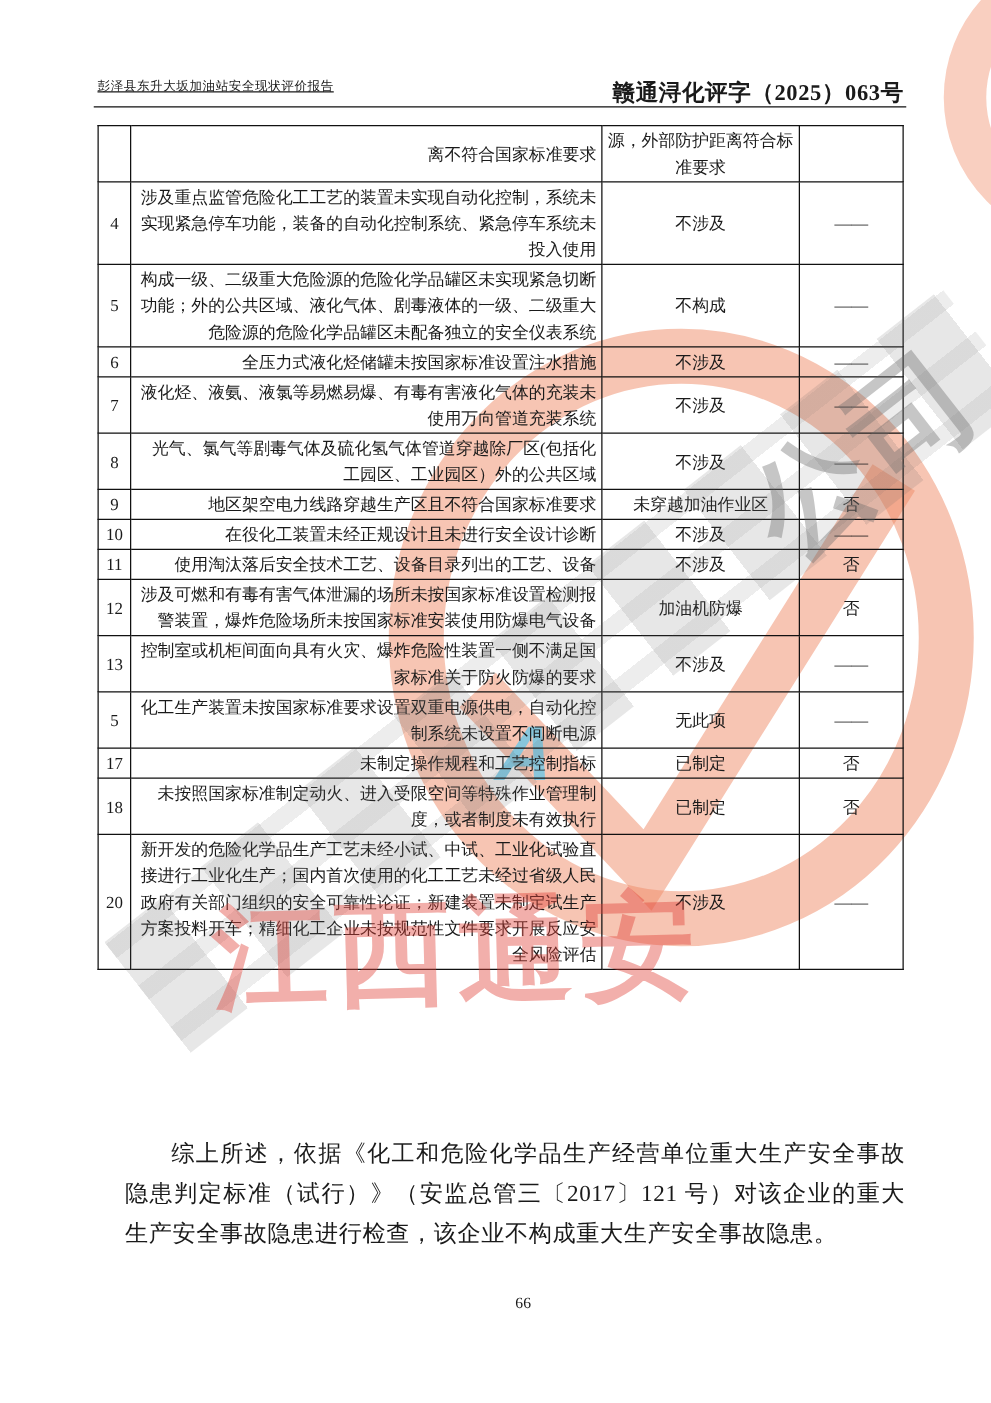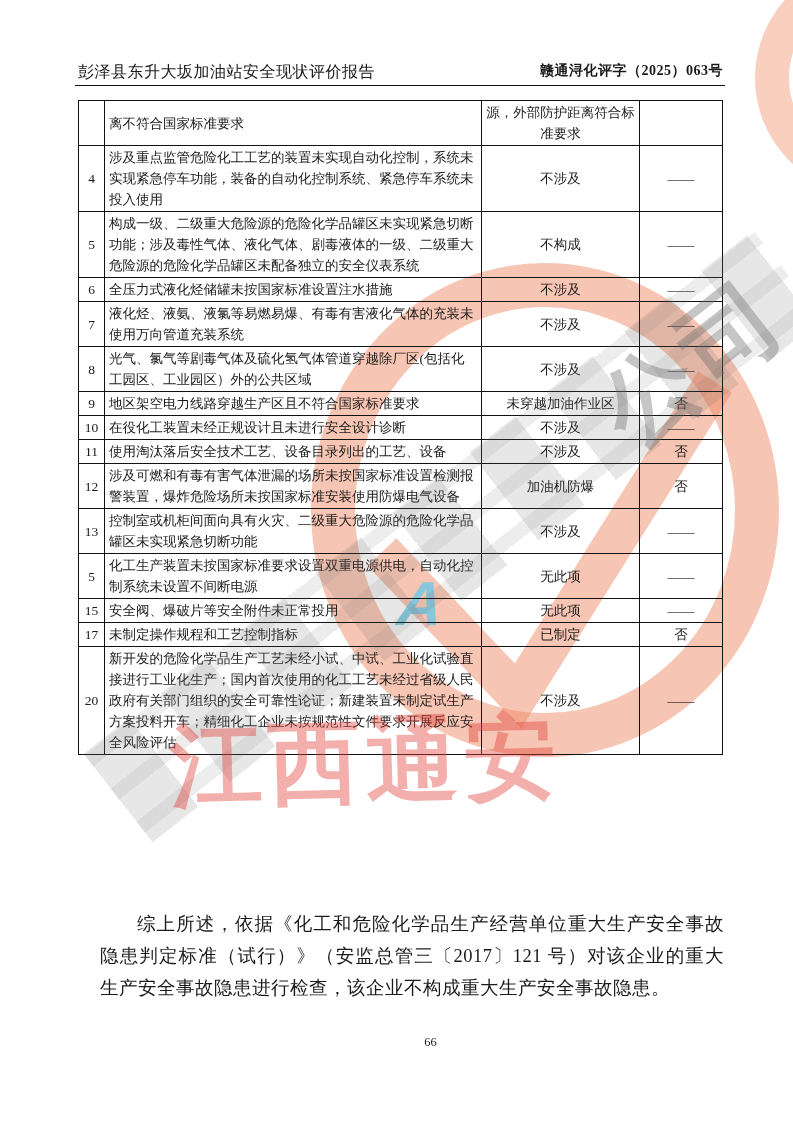--- a/index.html
+++ b/index.html
@@ -4,22 +4,22 @@
 <style>
   html,body{margin:0;padding:0;}
   body{
     width:793px;height:1122px;position:relative;background:#ffffff;
     font-family:"Liberation Serif","DejaVu Serif",serif;color:#1a1a1a;
     overflow:hidden;
   }
   .page{position:absolute;inset:0;}
 
   
-  .hdr-left{position:absolute;left:78px;top:62px;font-size:16px;letter-spacing:.5px;}
-  .hdr-right{position:absolute;right:70px;top:62px;font-size:14px;letter-spacing:.5px;font-weight:bold;}
+  .hdr-left{position:absolute;left:78px;top:62px;font-size:10px;letter-spacing:.5px;text-decoration:underline;}
+  .hdr-right{position:absolute;right:70px;top:62px;font-size:18px;letter-spacing:.5px;font-weight:bold;}
   .hdr-rule{position:absolute;left:75px;right:68px;top:85px;height:0;border-top:1.6px solid #111;}
 
   
   .wm-stamp{position:absolute;inset:0;z-index:0;pointer-events:none;}
   .wm-blue{
     position:absolute;left:398px;top:568px;z-index:0;pointer-events:none;
     font-family:"Liberation Sans",sans-serif;font-weight:bold;font-style:italic;
     font-size:62px;color:rgba(88,198,236,0.7);transform:skewX(-6deg);
   }
   .wm-gray-band{
@@ -46,32 +46,32 @@
   table.findings{
     position:absolute;left:78px;top:100px;width:644px;z-index:1;
     border-collapse:collapse;table-layout:fixed;background:transparent;
     font-size:13.5px;line-height:21px;
   }
   table.findings td{
     border:1px solid #111;vertical-align:middle;text-align:center;
     padding:1px 4px;word-break:break-all;background:transparent;
   }
   table.findings td.c-no{padding:1px 0;}
-  table.findings td.c-desc{text-align:left;}
+  table.findings td.c-desc{text-align:right;}
 
   
   .conclusion{
     position:absolute;left:100px;top:908px;width:624px;z-index:1;
     font-size:18.5px;font-weight:normal;line-height:32px;
     text-align:justify;text-indent:2em;letter-spacing:.5px;
   }
 
   
   .pageno{position:absolute;left:0;right:0;top:1035px;text-align:center;font-size:12.5px;z-index:1;}
-  .pageno span{position:relative;left:34px;}
+  .pageno span{position:relative;left:22px;}
 </style>
 </head>
 <body>
 
 <div class="page">
 
   <svg class="wm-stamp" width="793" height="1122" viewBox="0 0 793 1122">
     <ellipse cx="545" cy="510" rx="212" ry="225" fill="none" stroke="rgba(240,140,104,0.5)" stroke-width="44"></ellipse>
     <path d="M 382 552 L 518 696 L 715 382" fill="none" stroke="rgba(240,140,104,0.5)" stroke-width="40"></path>
     <circle cx="872" cy="78" r="100" fill="none" stroke="rgba(240,140,104,0.42)" stroke-width="34"></circle>
@@ -103,21 +103,21 @@
           <td class="c-result"></td>
         </tr>
         <tr>
           <td class="c-no">4</td>
           <td class="c-desc">涉及重点监管危险化工工艺的装置未实现自动化控制，系统未实现紧急停车功能，装备的自动化控制系统、紧急停车系统未投入使用</td>
           <td class="c-status">不涉及</td>
           <td class="c-result">——</td>
         </tr>
         <tr>
           <td class="c-no">5</td>
-          <td class="c-desc">构成一级、二级重大危险源的危险化学品罐区未实现紧急切断功能；涉及毒性气体、液化气体、剧毒液体的一级、二级重大危险源的危险化学品罐区未配备独立的安全仪表系统</td>
+          <td class="c-desc">构成一级、二级重大危险源的危险化学品罐区未实现紧急切断功能；外的公共区域、液化气体、剧毒液体的一级、二级重大危险源的危险化学品罐区未配备独立的安全仪表系统</td>
           <td class="c-status">不构成</td>
           <td class="c-result">——</td>
         </tr>
         <tr>
           <td class="c-no">6</td>
           <td class="c-desc">全压力式液化烃储罐未按国家标准设置注水措施</td>
           <td class="c-status">不涉及</td>
           <td class="c-result">——</td>
         </tr>
         <tr>
@@ -151,43 +151,43 @@
           <td class="c-result">否</td>
         </tr>
         <tr>
           <td class="c-no">12</td>
           <td class="c-desc">涉及可燃和有毒有害气体泄漏的场所未按国家标准设置检测报警装置，爆炸危险场所未按国家标准安装使用防爆电气设备</td>
           <td class="c-status">加油机防爆</td>
           <td class="c-result">否</td>
         </tr>
         <tr>
           <td class="c-no">13</td>
-          <td class="c-desc">控制室或机柜间面向具有火灾、二级重大危险源的危险化学品罐区未实现紧急切断功能</td>
+          <td class="c-desc">控制室或机柜间面向具有火灾、爆炸危险性装置一侧不满足国家标准关于防火防爆的要求</td>
           <td class="c-status">不涉及</td>
           <td class="c-result">——</td>
         </tr>
         <tr>
           <td class="c-no">5</td>
           <td class="c-desc">化工生产装置未按国家标准要求设置双重电源供电，自动化控制系统未设置不间断电源</td>
           <td class="c-status">无此项</td>
           <td class="c-result">——</td>
         </tr>
         <tr>
-          <td class="c-no">15</td>
-          <td class="c-desc">安全阀、爆破片等安全附件未正常投用</td>
-          <td class="c-status">无此项</td>
-          <td class="c-result">——</td>
-        </tr>
-        <tr>
           <td class="c-no">17</td>
           <td class="c-desc">未制定操作规程和工艺控制指标</td>
           <td class="c-status">已制定</td>
           <td class="c-result">否</td>
         </tr>
         <tr>
+          <td class="c-no">18</td>
+          <td class="c-desc">未按照国家标准制定动火、进入受限空间等特殊作业管理制度，或者制度未有效执行</td>
+          <td class="c-status">已制定</td>
+          <td class="c-result">否</td>
+        </tr>
+        <tr>
           <td class="c-no">20</td>
           <td class="c-desc">新开发的危险化学品生产工艺未经小试、中试、工业化试验直接进行工业化生产；国内首次使用的化工工艺未经过省级人民政府有关部门组织的安全可靠性论证；新建装置未制定试生产方案投料开车；精细化工企业未按规范性文件要求开展反应安全风险评估</td>
           <td class="c-status">不涉及</td>
           <td class="c-result">——</td>
         </tr>
       </tbody>
   </table>
 
   <div class="conclusion">综上所述，依据《化工和危险化学品生产经营单位重大生产安全事故隐患判定标准（试行）》（安监总管三〔2017〕121 号）对该企业的重大生产安全事故隐患进行检查，该企业不构成重大生产安全事故隐患。</div>
 

